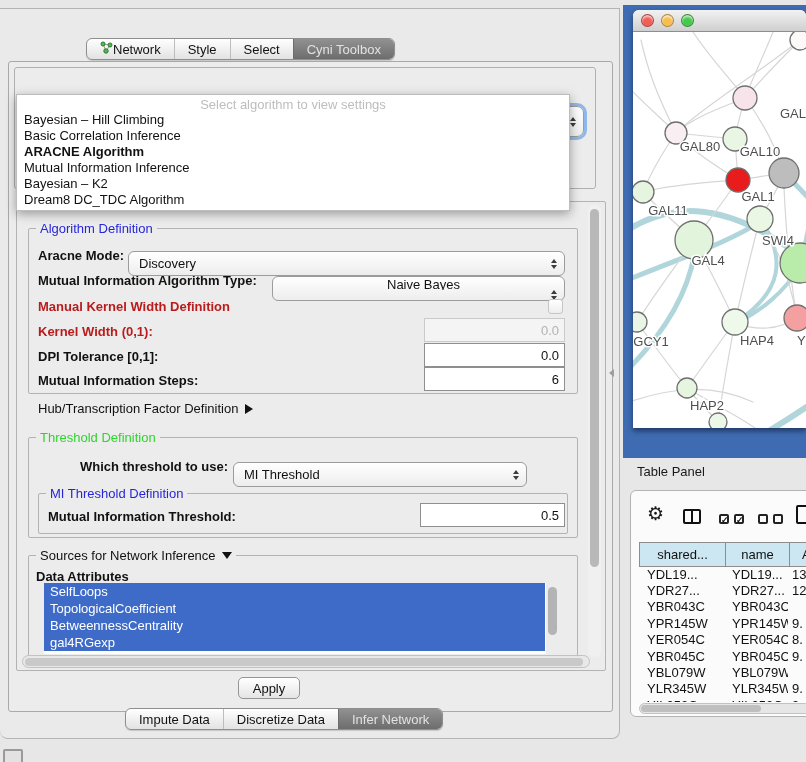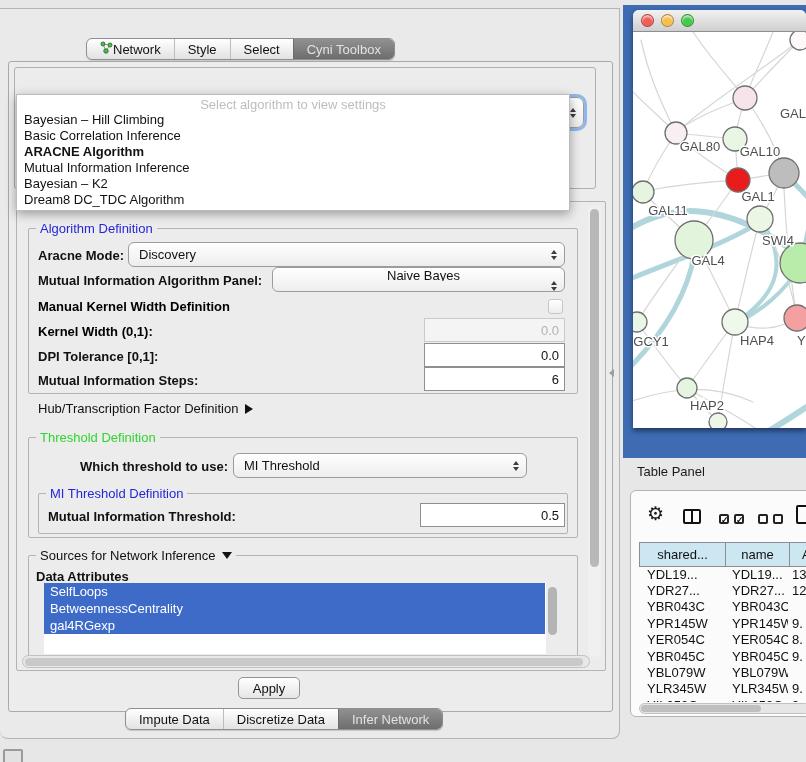--- a/index.html
+++ b/index.html
@@ -26,21 +26,21 @@
 
   .content{position:absolute;left:8px;top:52px;width:605px;height:651px;background:#ececec;
            border:1px solid #a9a9a9;border-radius:3px;box-sizing:border-box;z-index:0;}
 
   .hidden-box{position:absolute;left:14px;top:58px;width:582px;height:122px;border:1px solid #b0b0b0;
               border-radius:3px;background:#ececec;z-index:1;box-sizing:border-box;}
   .hidden-field{position:absolute;left:24px;top:142px;width:522px;height:28px;background:#fff;
                 border:1px solid #9a9a9a;border-radius:5px;z-index:2;box-sizing:border-box;}
 
   .combo{position:absolute;display:flex;align-items:center;background:linear-gradient(#ffffff,#ededed);
-         border:1px solid #9c9c9c;border-radius:6px;font-size:13px;padding-left:10px;box-sizing:border-box;}
+         border:1px solid #9c9c9c;border-radius:6px;font-size:13px;padding-left:10px;box-sizing:border-box;margin-top:9px;}
   .combo .val{white-space:nowrap;overflow:hidden;}
   .spin{margin-left:auto;margin-right:7px;display:flex;flex-direction:column;gap:2px;}
   .spin i{display:block;width:0;height:0;border-left:3.5px solid transparent;border-right:3.5px solid transparent;}
   .spin .s-up{border-bottom:4px solid #3c3c3c;}
   .spin .s-dn{border-top:4px solid #3c3c3c;}
   .hidden-combo{left:196px;top:88px;width:388px;height:31px;border-radius:7px;z-index:3;
                 box-shadow:0 0 0 3px rgba(95,155,235,.65);}
 
   .popup{position:absolute;left:16px;top:49px;width:554px;height:117px;background:#fff;border:1px solid #bdbdbd;
          box-shadow:0 3px 10px rgba(0,0,0,.35);z-index:10;padding-top:2px;box-sizing:border-box;margin-top:36px;}
@@ -48,21 +48,21 @@
   .dd-item{font-size:13px;height:16px;line-height:16px;padding-left:7px;white-space:nowrap;}
   .dd-item.bold{font-weight:bold;}
 
   .gbox{position:absolute;border:1px solid #b3b3b3;border-radius:2px;box-sizing:border-box;z-index:1;}
   .legend{position:absolute;font-size:13px;background:#ececec;padding:0 4px;white-space:nowrap;z-index:2;}
   .legend.blue{color:#2626d8;}
   .legend.green{color:#2fd42f;}
 
   .lbl{position:absolute;font-size:13px;font-weight:bold;white-space:nowrap;z-index:2;}
   .lbl.plain{font-weight:normal;}
-  .lbl.dis{color:#000000;}
+  .lbl.dis{color:#b91c1c;}
 
   .field{position:absolute;display:flex;align-items:center;justify-content:flex-end;padding-right:5px;
          background:#fff;border:1px solid #8f8f8f;font-size:13px;box-sizing:border-box;z-index:2;}
   .field.disabled{background:#f4f4f4;color:#b2b2b2;border-color:#cacaca;}
 
   .chk{position:absolute;width:15px;height:15px;border:1px solid #c6c6c6;border-radius:3px;
        background:linear-gradient(#fff,#ededed);box-sizing:border-box;z-index:2;}
 
   .tri-right{display:inline-block;margin-left:7px;width:0;height:0;border-top:5.5px solid transparent;
              border-bottom:5.5px solid transparent;border-left:8px solid #111;vertical-align:-1px;}
@@ -193,21 +193,21 @@
 
     <span class="lbl" style="left:38px;top:239px;">Aracne Mode:</span>
     <div class="combo" style="left:128px;top:233px;width:437px;height:25px;">
       <span class="val">Discovery</span>
       <span class="spin">
           <i class="s-up"></i>
           <i class="s-dn"></i>
         </span>
     </div>
 
-    <span class="lbl" style="left:38px;top:264px;">Mutual Information Algorithm Panel:</span>
+    <span class="lbl" style="left:38px;top:264px;">Mutual Information Algorithm Type:</span>
     <div class="combo" style="left:272px;top:258px;width:293px;height:25px;flex-direction:column;">
       <span class="val">Naive Bayes</span>
       <span class="spin">
           <i class="s-up"></i>
           <i class="s-dn"></i>
         </span>
     </div>
 
     <span class="lbl dis" style="left:38px;top:290px;">Manual Kernel Width Definition</span>
     <span class="chk" style="left:548px;top:290px;"></span>
@@ -253,20 +253,21 @@
 
     <div class="gbox" style="left:28px;top:546px;width:550px;height:111px;"></div>
     <span class="legend" style="left:36px;top:539px;">
       <span>Sources for Network Inference</span><span class="tri-down"></span>
     </span>
     <span class="lbl" style="left:36px;top:560px;">Data Attributes</span>
 
     <div class="attr-list" id="attr-list">
 
     <div class="attr-item" style="background: rgb(62, 107, 200);">SelfLoops</div>
+        <div class="attr-item" style="background: rgb(62, 107, 200);">TopologicalCoefficient</div>
         <div class="attr-item" style="background: rgb(62, 107, 200);">BetweennessCentrality</div>
         <div class="attr-item" style="background: rgb(62, 107, 200);">gal4RGexp</div>
         <div class="attr-scroll">
         <div class="thumb"></div>
       </div>
       </div>
 
     <div class="scroll-h">
       <div class="thumb"></div>
     </div>

